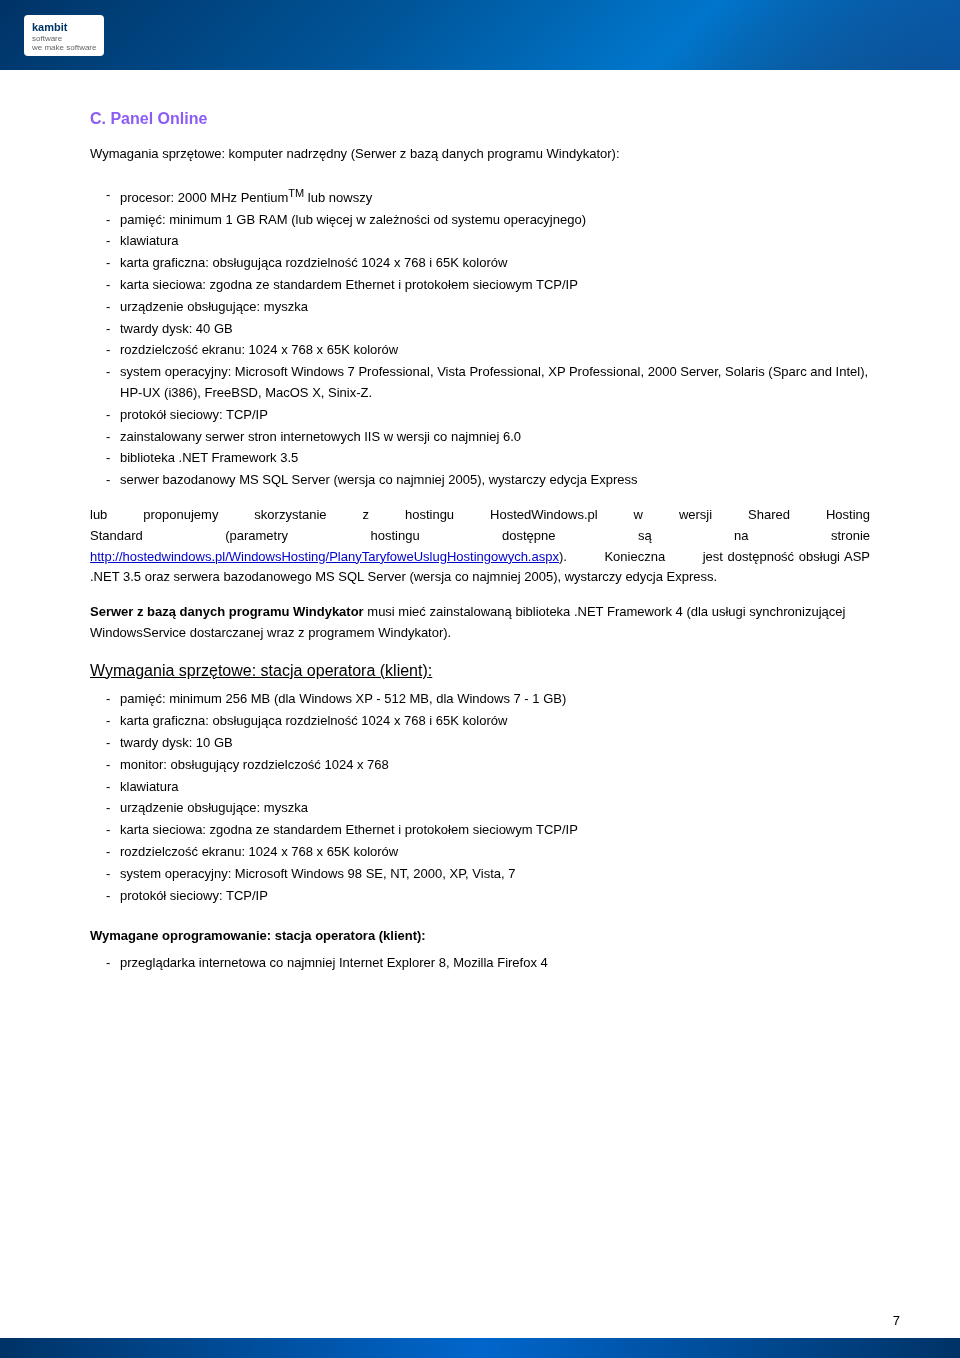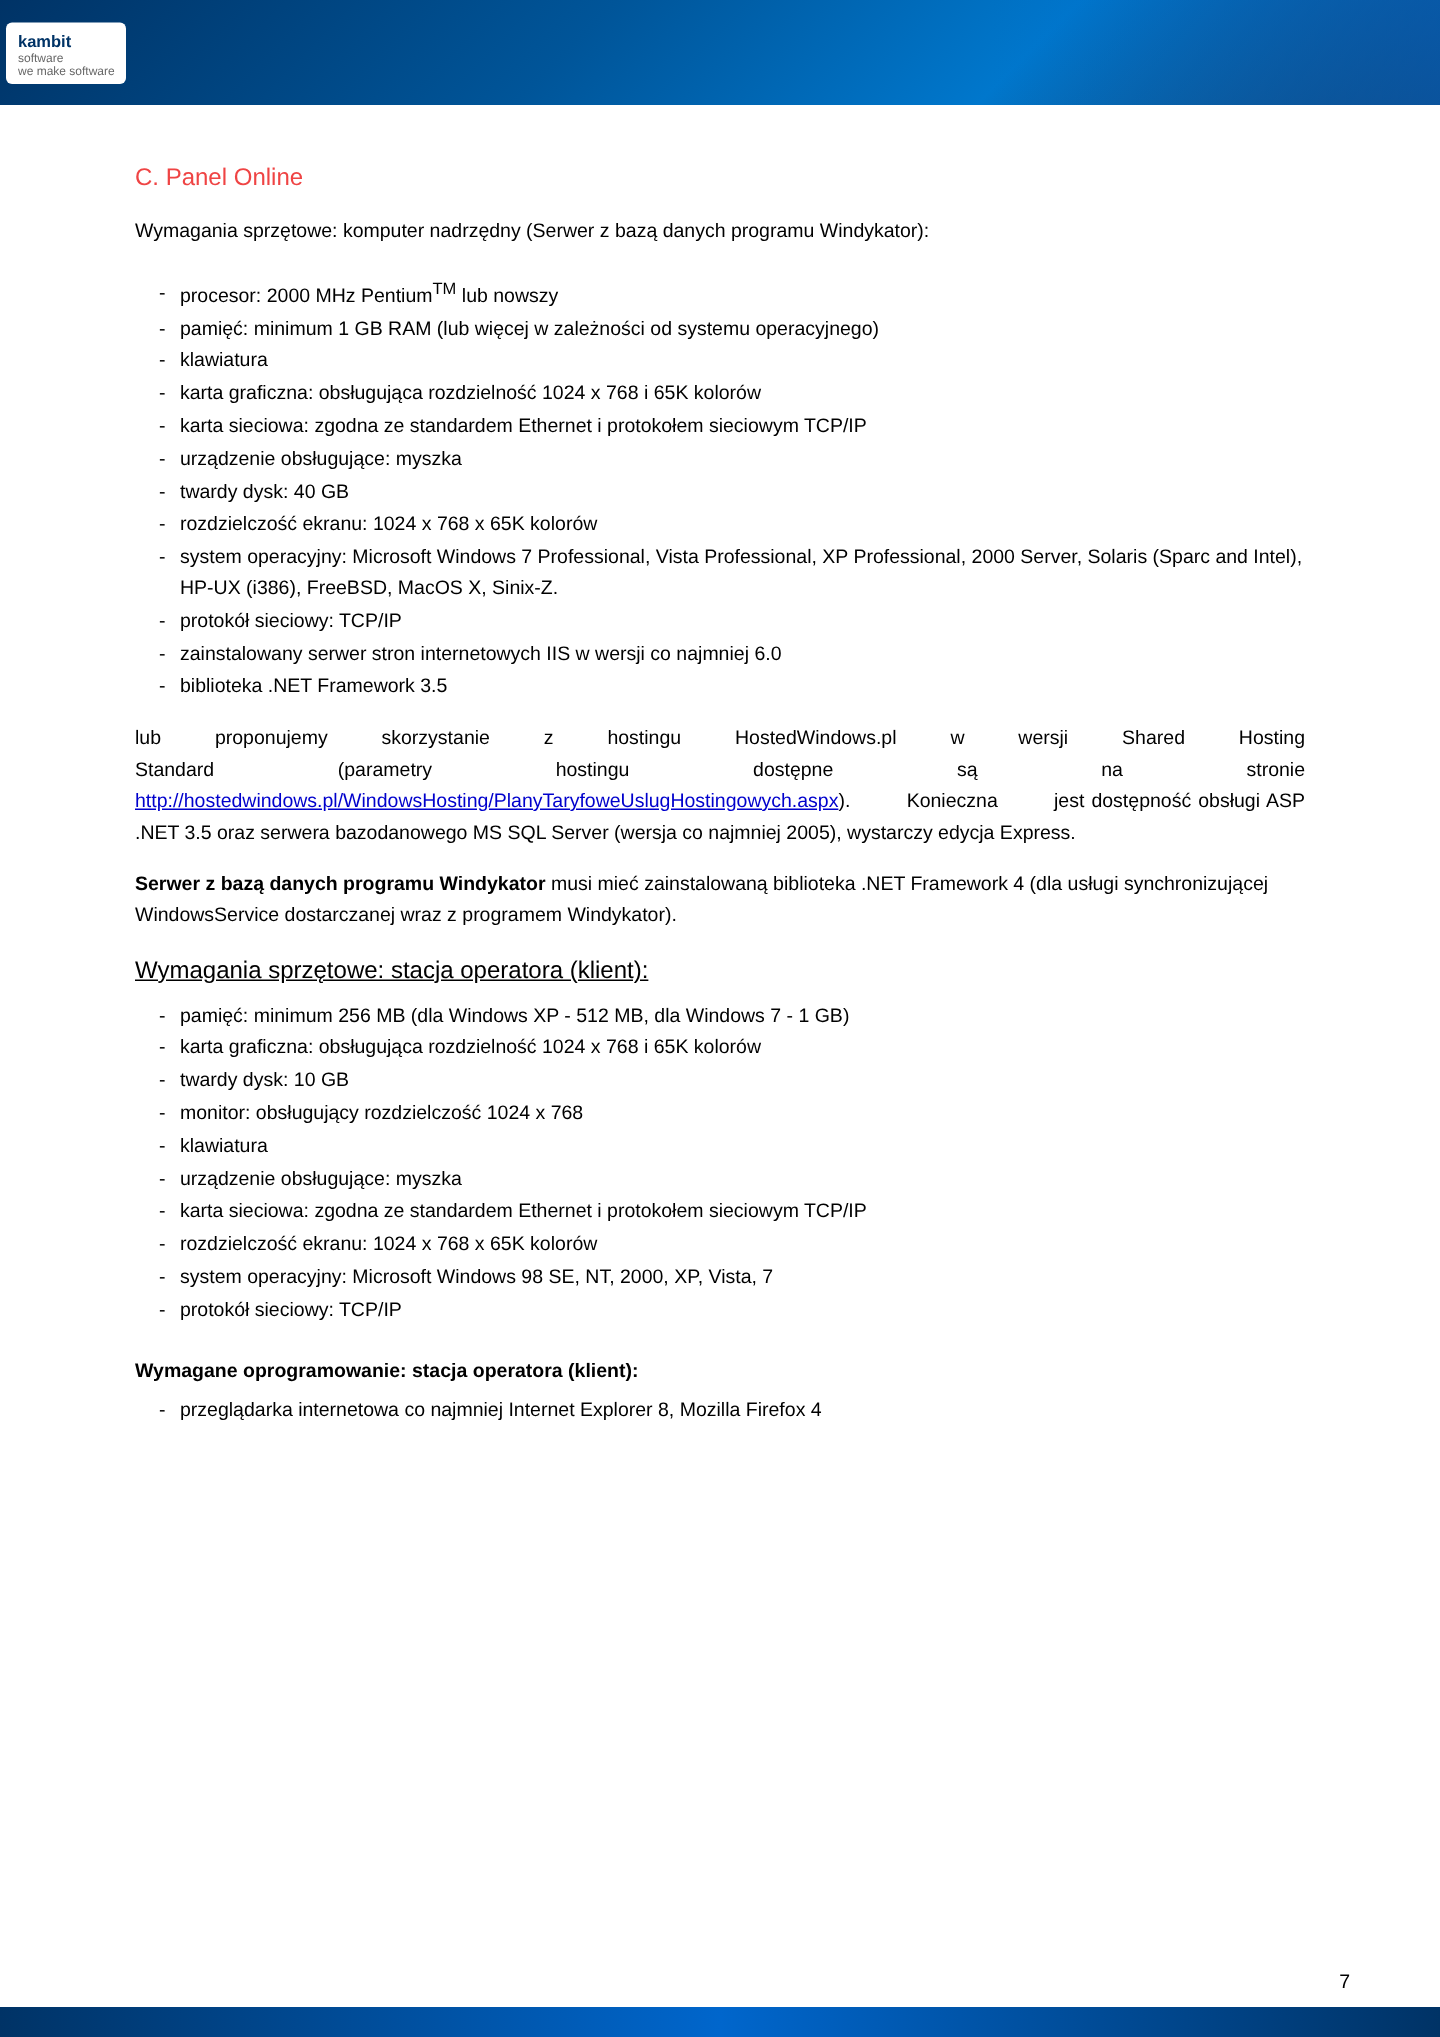--- a/index.html
+++ b/index.html
@@ -18,21 +18,21 @@
       position: relative;
     }
 
     
     .header {
       background: linear-gradient(135deg, #003366 0%, #005599 40%, #0077cc 70%, #1a3a5c 100%);
       height: 70px;
       position: relative;
       display: flex;
       align-items: center;
-      padding: 0 4px;
+      padding: 0 24px;
     }
 
     .header-logo {
       background: #fff;
       border-radius: 4px;
       padding: 4px 8px;
       display: flex;
       align-items: center;
     }
 
@@ -61,23 +61,23 @@
     
     .content {
       padding: 40px 60px 60px 60px;
       max-width: 900px;
       margin: 0 auto;
     }
 
     
     .section-heading {
       font-size: 16px;
-      font-weight: normal;
+      font-weight: bold;
       margin-bottom: 16px;
-      color: #ef4444;
+      color: #8b5cf6;
     }
 
     
     .intro-paragraph {
       margin-bottom: 21px;
       line-height: 1.5;
     }
 
     
     .bullet-list {
@@ -182,20 +182,21 @@
     <li>klawiatura</li>
     <li>karta graficzna: obsługująca rozdzielność 1024 x 768 i 65K kolorów</li>
     <li>karta sieciowa: zgodna ze standardem Ethernet i protokołem sieciowym TCP/IP</li>
     <li>urządzenie obsługujące: myszka</li>
     <li>twardy dysk: 40 GB</li>
     <li>rozdzielczość ekranu: 1024 x 768 x 65K kolorów</li>
     <li>system operacyjny: Microsoft Windows 7 Professional, Vista Professional, XP Professional, 2000 Server, Solaris (Sparc and Intel), HP-UX (i386), FreeBSD, MacOS X, Sinix-Z.</li>
     <li>protokół sieciowy: TCP/IP</li>
     <li>zainstalowany serwer stron internetowych IIS w wersji co najmniej 6.0</li>
     <li>biblioteka .NET Framework 3.5</li>
+    <li>serwer bazodanowy MS SQL Server (wersja co najmniej 2005), wystarczy edycja Express</li>
   </ul>
 
   <p class="hosting-paragraph">
     lub&nbsp;&nbsp;proponujemy&nbsp;&nbsp;skorzystanie&nbsp;&nbsp;z&nbsp;&nbsp;hostingu&nbsp;&nbsp;HostedWindows.pl&nbsp;&nbsp;w&nbsp;&nbsp;wersji&nbsp;&nbsp;<span>Shared</span>&nbsp;&nbsp;Hosting Standard&nbsp;&nbsp;&nbsp;&nbsp;&nbsp;&nbsp;&nbsp;&nbsp;&nbsp;&nbsp;(parametry&nbsp;&nbsp;&nbsp;&nbsp;&nbsp;&nbsp;&nbsp;&nbsp;&nbsp;&nbsp;hostingu&nbsp;&nbsp;&nbsp;&nbsp;&nbsp;&nbsp;&nbsp;&nbsp;&nbsp;&nbsp;dostępne&nbsp;&nbsp;&nbsp;&nbsp;&nbsp;&nbsp;&nbsp;&nbsp;&nbsp;&nbsp;są&nbsp;&nbsp;&nbsp;&nbsp;&nbsp;&nbsp;&nbsp;&nbsp;&nbsp;&nbsp;na&nbsp;&nbsp;&nbsp;&nbsp;&nbsp;&nbsp;&nbsp;&nbsp;&nbsp;&nbsp;stronie <span class="link-text">http://hostedwindows.pl/WindowsHosting/PlanyTaryfoweUslugHostingowych.aspx</span>). &nbsp;&nbsp;&nbsp;&nbsp;&nbsp;&nbsp;&nbsp;Konieczna &nbsp;&nbsp;&nbsp;&nbsp;&nbsp;&nbsp;&nbsp;jest dostępność obsługi ASP .NET 3.5 oraz serwera bazodanowego MS SQL Server (wersja co najmniej 2005), wystarczy edycja Express.
   </p>
 
   <p class="sub-paragraph">
     <strong>Serwer z bazą danych programu Windykator</strong><span> musi mieć zainstalowaną biblioteka .NET Framework 4 (dla usługi synchronizującej WindowsService dostarczanej wraz z programem Windykator).</span>
   </p>
 

